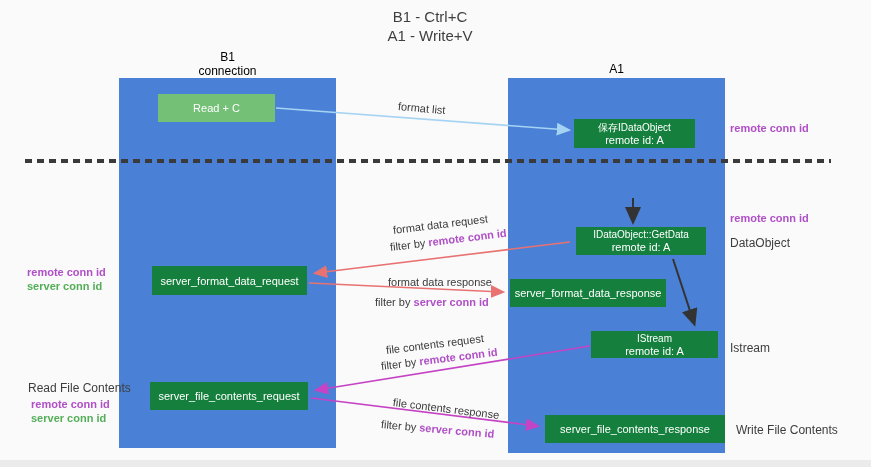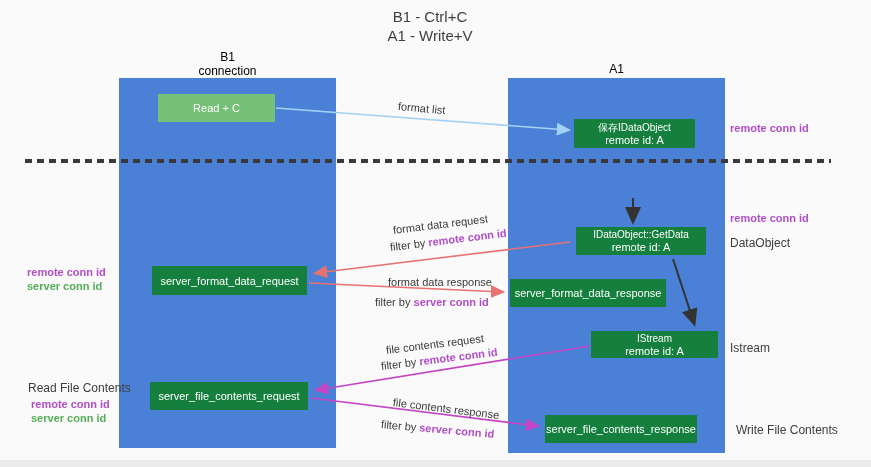--- a/index.html
+++ b/index.html
@@ -139,21 +139,21 @@
 
   <div class="abs node orange" style="left:591px;top:331px;width:127px;height:27px;">
     <span class="l1">IStream</span>
     <span class="l2">remote id: A</span>
   </div>
 
   <div class="abs node orange single" style="left:150px;top:382px;width:158px;height:28px;">
     <span>server_file_contents_request</span>
   </div>
 
-  <div class="abs node orange single" style="left:545px;top:415px;width:152px;height:28px;">
+  <div class="abs node orange single" style="left:545px;top:415px;width:180px;height:28px;">
     <span>server_file_contents_response</span>
   </div>
 
   <div class="abs arrow-label" style="left:398px;top:100px;transform:rotate(5deg);">format list</div>
 
   <div class="abs arrow-label" style="left:393px;top:224px;transform:rotate(-7deg);">format data request</div>
   <div class="abs filter-label" style="left:390px;top:241px;transform:rotate(-7deg);">
     <span>filter by </span><span class="fid purple">remote conn id</span>
   </div>
 

